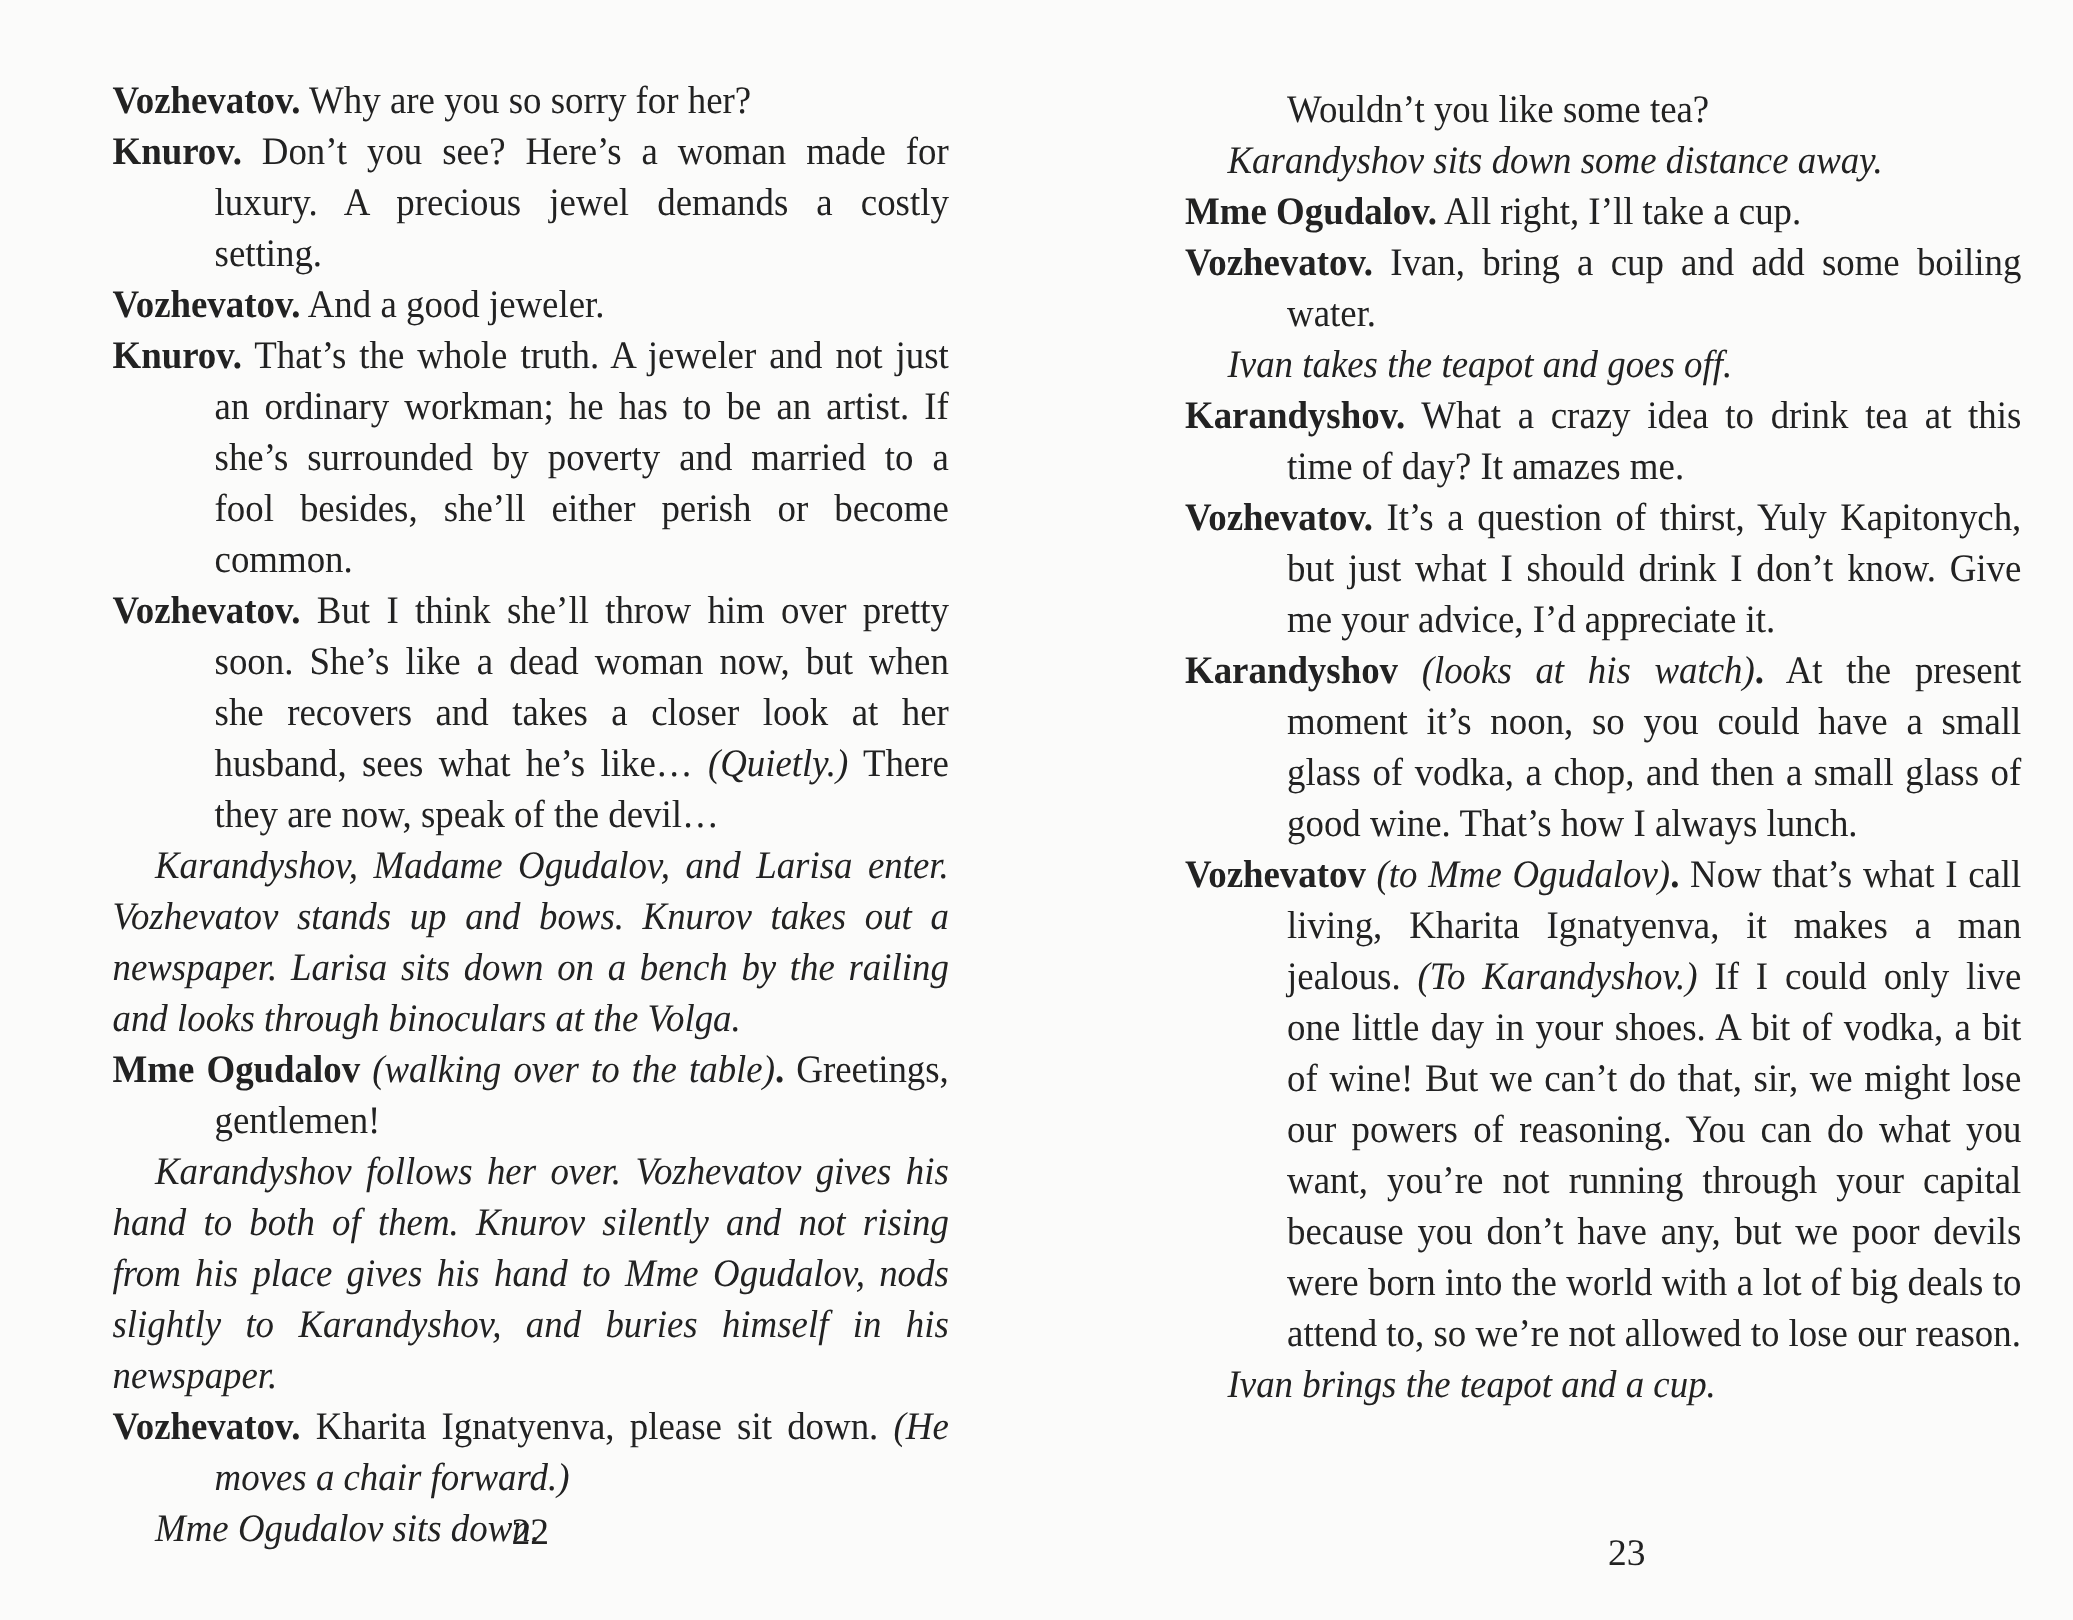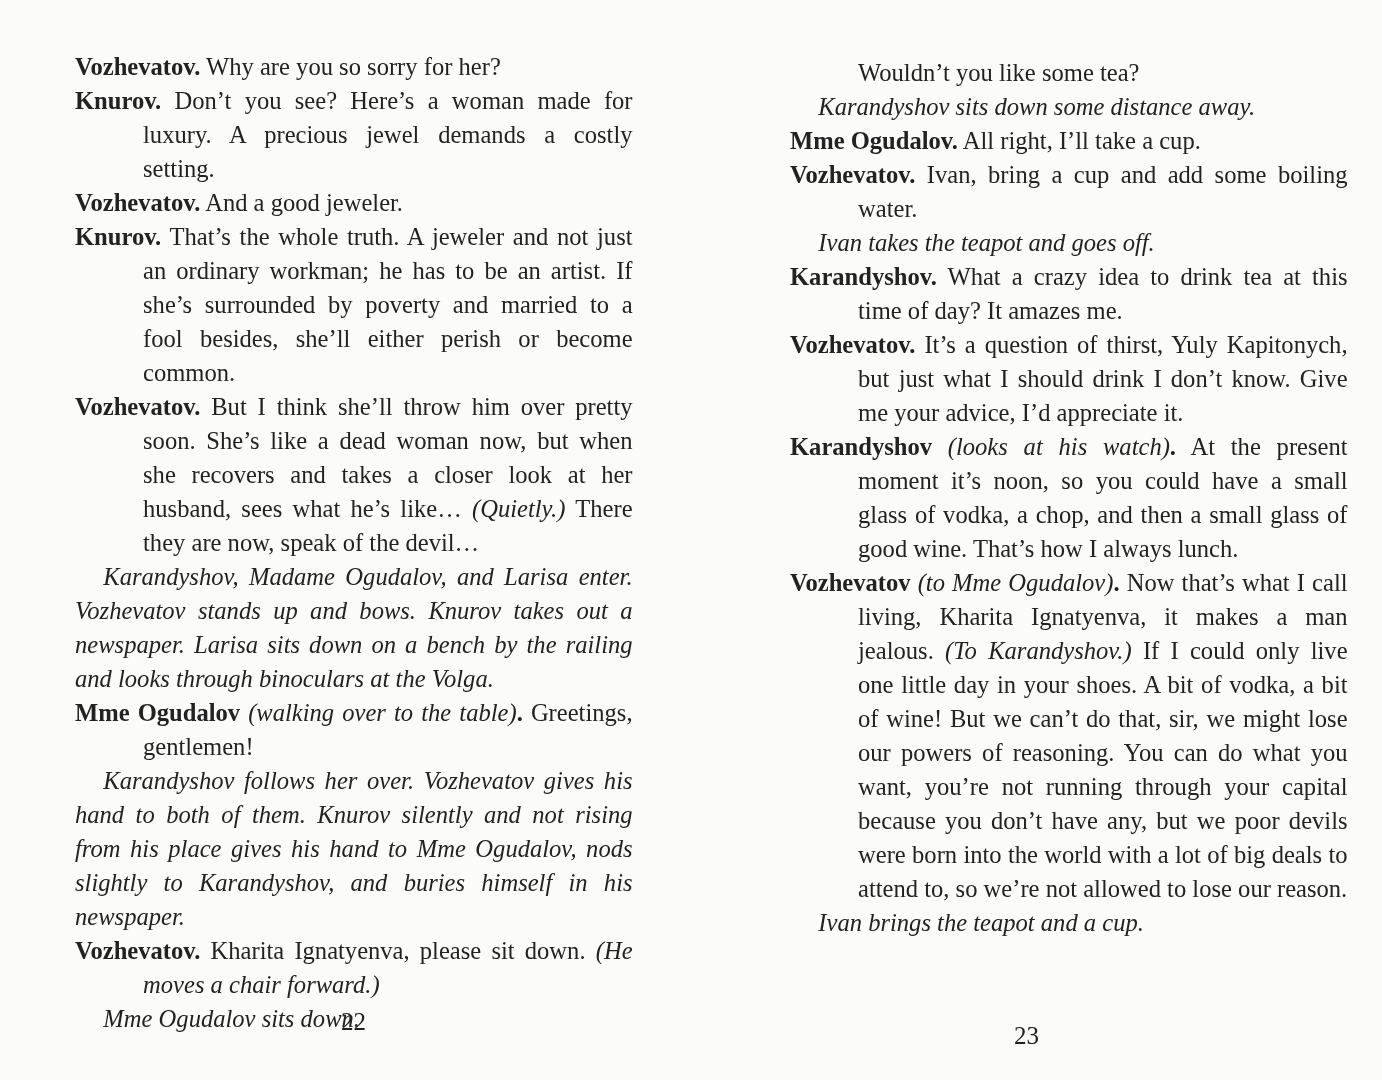--- a/index.html
+++ b/index.html
@@ -42,21 +42,21 @@
   .italic { font-style: italic; }
   .normal { font-weight: normal; font-style: normal; }
   .pagenum {
     position: absolute;
     width: 557px;
     text-align: center;
     font-size: 25px;
     color: #222222;
   }
   #pn-left  { left: 75px;  top: 1008px; }
-  #pn-right { left: 748px; top: 1022px; }
+  #pn-right { left: 806px; top: 1022px; }
 </style>
 </head>
 <body style="background: rgb(251, 251, 250); color: rgb(34, 34, 34);">
 
 <div class="book">
 
   <div id="col-left" class="text-col">
       <p class="para speech"><span class="bold">Vozhevatov.</span><span class="normal"> Why are you so sorry for her?</span></p>
       <p class="para speech"><span class="bold">Knurov.</span><span class="normal"> Don’t you see? Here’s a woman made for luxury. A precious jewel demands a costly setting.</span></p>
       <p class="para speech"><span class="bold">Vozhevatov.</span><span class="normal"> And a good jeweler.</span></p>

